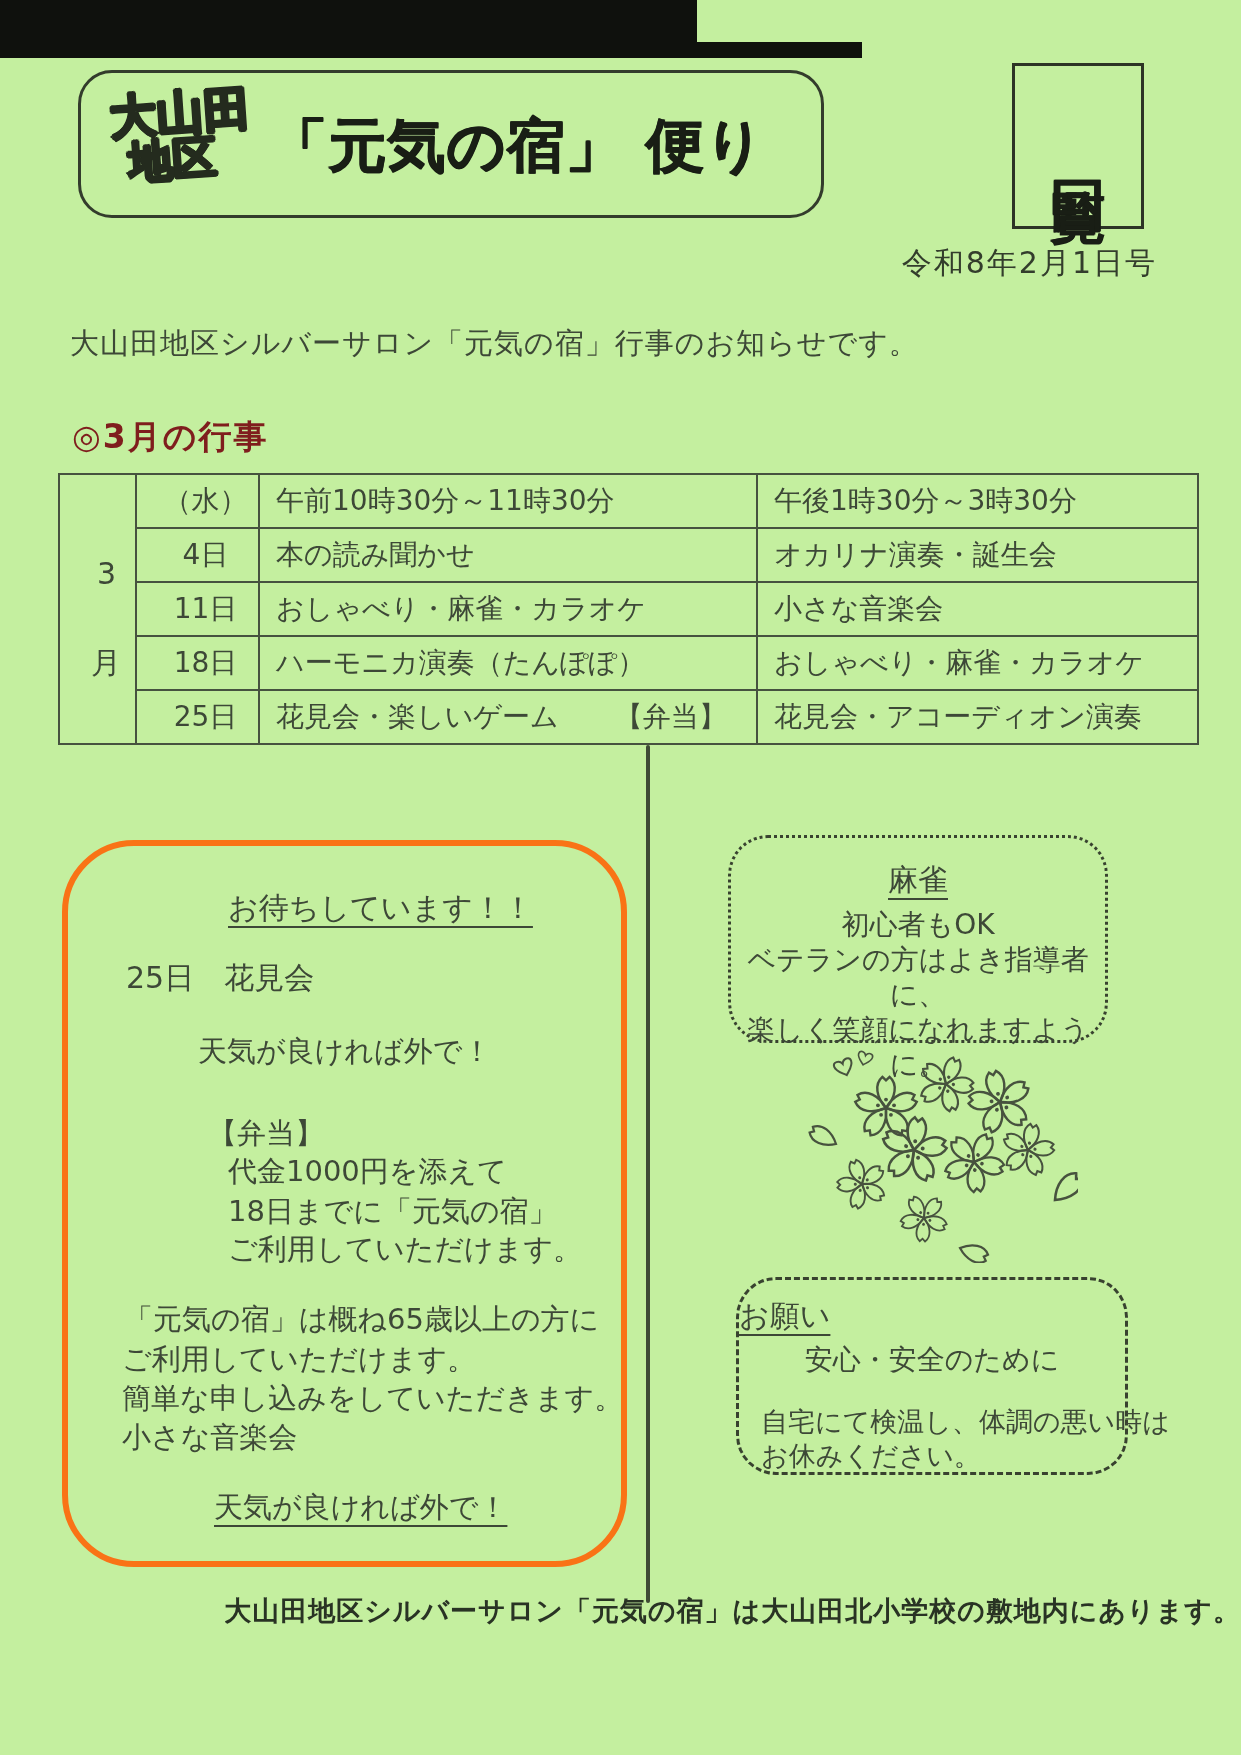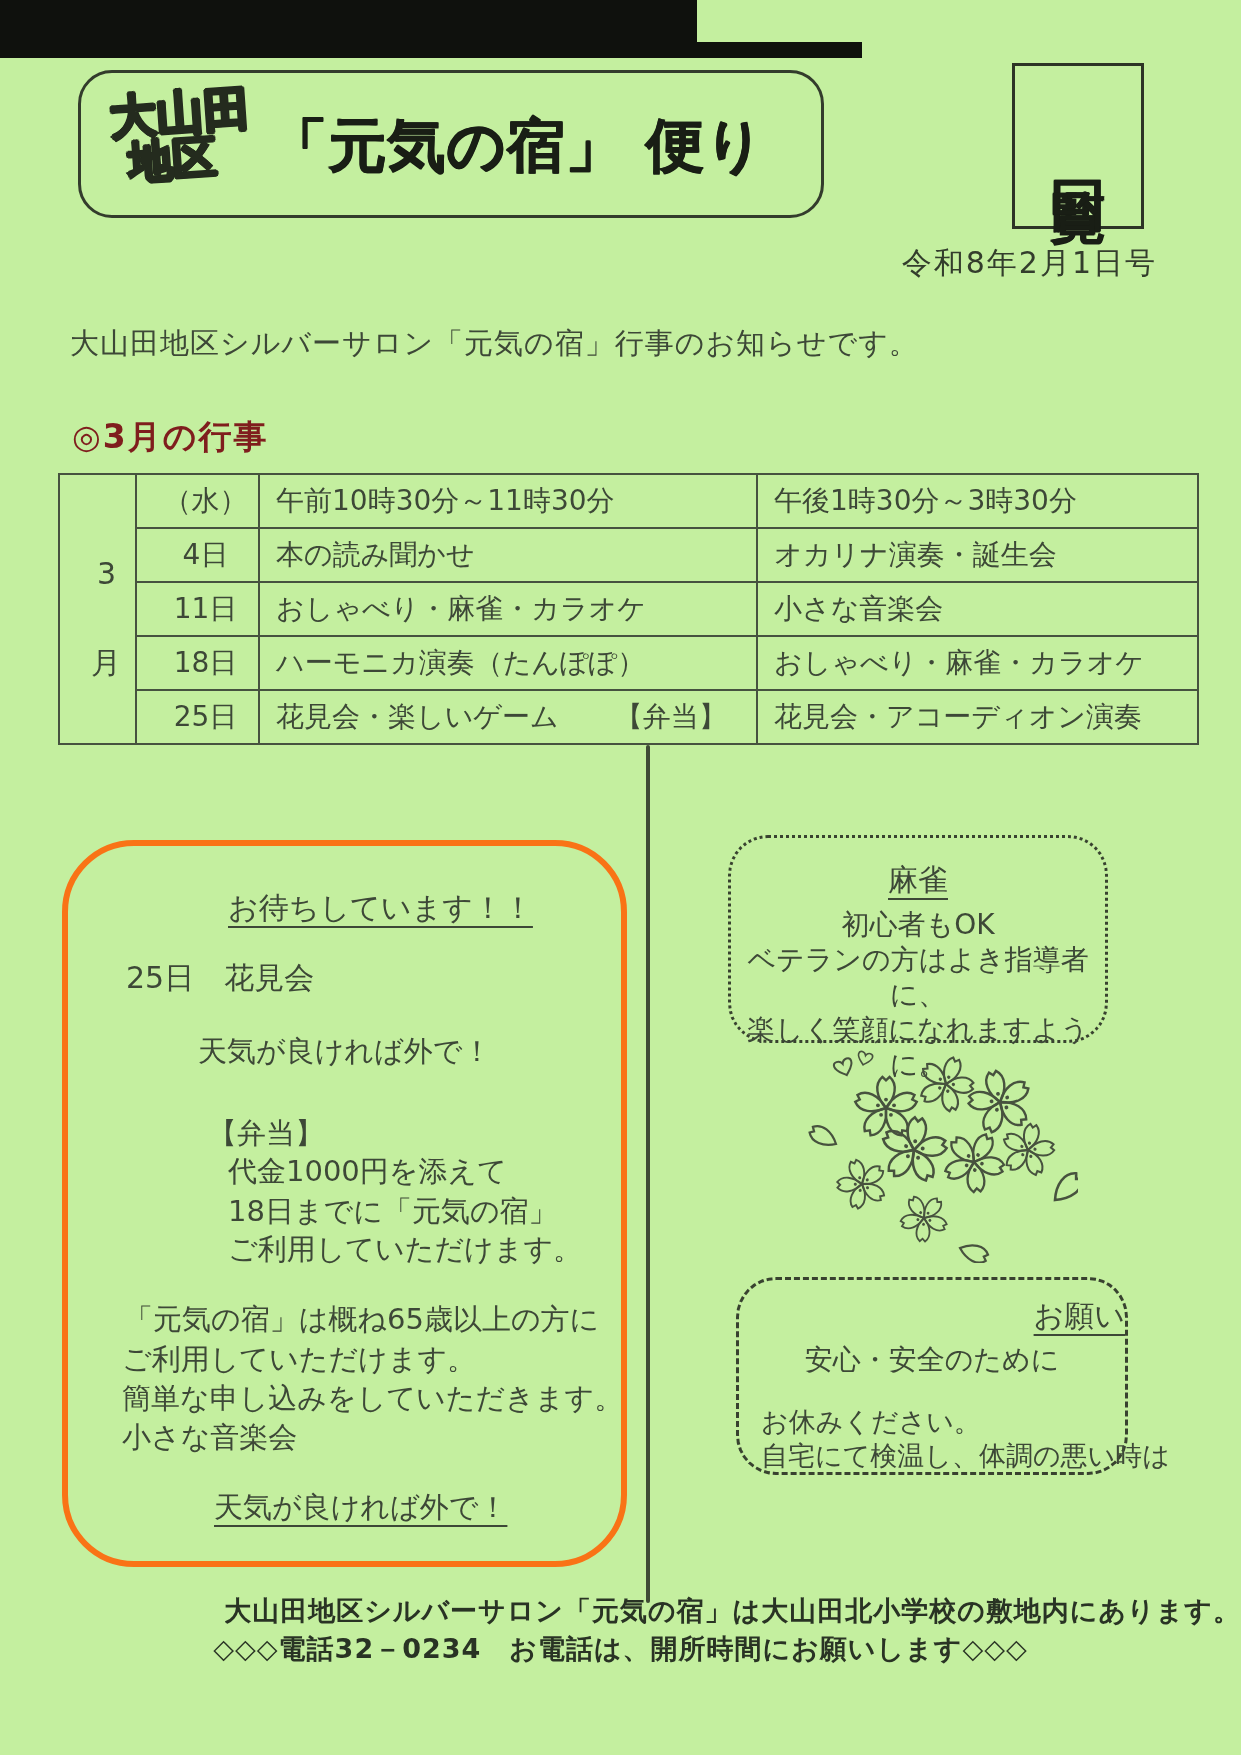--- a/index.html
+++ b/index.html
@@ -111,21 +111,21 @@
   }
   .m-title{font-size:30px;display:inline-block;margin-bottom:6px;}
   .m-line{font-size:28px;line-height:35px;}
 
   
   .request-box{
     left:736px;top:1277px;width:392px;height:198px;
     border:3px dashed #38422f;border-radius:40px;
     box-sizing:border-box;padding-top:16px;
   }
-  .r-title{font-size:30px;display:block;text-align:right;}
+  .r-title{font-size:30px;display:block;text-align:left;}
   .r-title span{display:inline-block;}
   .r-sub{font-size:28px;text-align:center;margin-top:4px;}
   .r-line{font-size:27px;margin-left:22px;line-height:34px;white-space:nowrap;}
   .r-lines{margin-top:26px;}
 
   
   .footer-1{left:0;top:1593px;width:100%;text-align:right;font-size:27px;font-weight:bold;color:#29332４;}
   .footer-1,.footer-2{color:#293324;letter-spacing:1px;}
   .footer-2{left:0;top:1631px;width:100%;text-align:center;font-size:27px;font-weight:bold;}
 
@@ -252,21 +252,20 @@
       <use href="#petal" transform="translate(247,152) rotate(45) scale(1.3)"></use>
       <use href="#petal" transform="translate(28,96) rotate(-60) scale(1.1)"></use>
       <use href="#petal" transform="translate(152,200) rotate(110) scale(1.1)"></use>
     </g>
   </svg>
 
   <div class="abs request-box">
     <span class="r-title"><span class="u">お願い</span></span>
     <div class="r-sub">安心・安全のために</div>
     <div class="r-lines">
+      <div class="r-line">自宅にて検温し、体調の悪い時は</div>
       <div class="r-line">お休みください。</div>
-      <div class="r-line">自宅にて検温し、体調の悪い時は</div>
     </div>
   </div>
 
   <div class="abs footer-1">大山田地区シルバーサロン「元気の宿」は大山田北小学校の敷地内にあります。</div>
-  <div class="abs footer-2">◇◇◇電話32－0234　お電話は、開所時間にお願いします◇◇◇</div>
 
 </div>
 
 </body></html>

